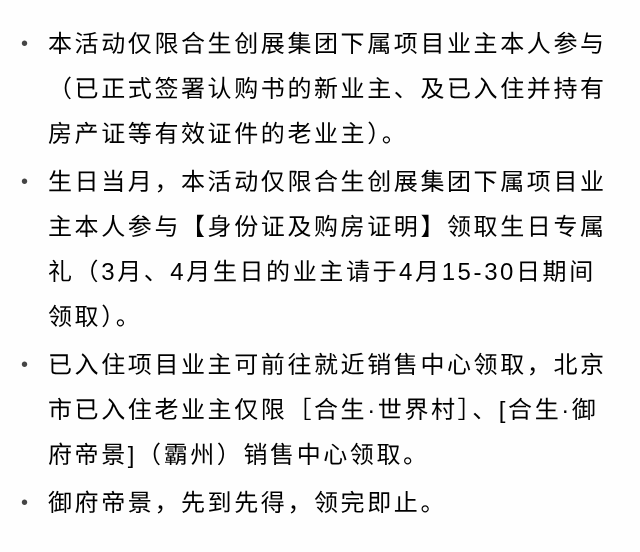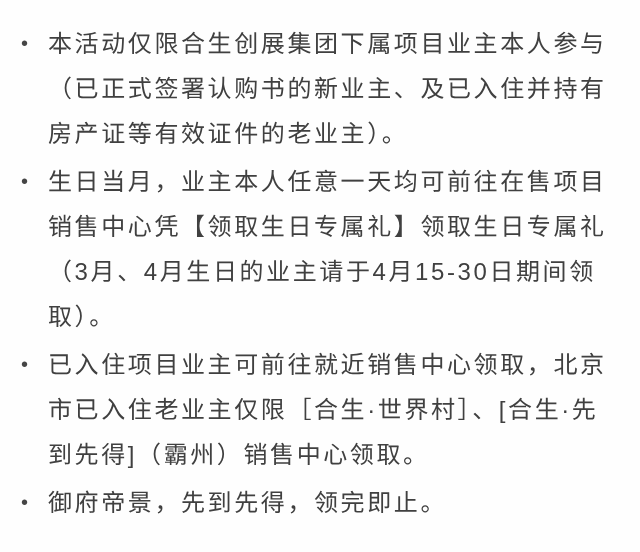--- a/index.html
+++ b/index.html
@@ -34,44 +34,44 @@
     font-size: 20px;
     line-height: 45px;
     color: #454545;
   }
   .rule-text {
     margin: 0;
     width: 572px;
     font-size: 24px;
     line-height: 45px;
     letter-spacing: 2.6px;
-    color: #404040;
+    color: #000000;
     text-align: left;
     overflow-wrap: break-word;
   }
 </style>
 </head>
 <body>
 
 <div class="page">
   <ul class="rules-list">
 
     <li class="rule-item">
       <span class="bullet">•</span>
       <p class="rule-text">本活动仅限合生创展集团下属项目业主本人参与（已正式签署认购书的新业主、及已入住并持有房产证等有效证件的老业主）。</p>
     </li>
 
     <li class="rule-item">
       <span class="bullet">•</span>
-      <p class="rule-text">生日当月，业主本人任意一天均可前往在售项目销售中心凭【领取生日专属礼】领取生日专属礼（3月、4月生日的业主请于4月15-30日期间领取）。</p>
+      <p class="rule-text">生日当月，本活动仅限合生创展集团下属项目业主本人参与【身份证及购房证明】领取生日专属礼（3月、4月生日的业主请于4月15-30日期间领取）。</p>
     </li>
 
     <li class="rule-item">
       <span class="bullet">•</span>
-      <p class="rule-text">已入住项目业主可前往就近销售中心领取，北京市已入住老业主仅限［合生·世界村］、[合生·先到先得]（霸州）销售中心领取。</p>
+      <p class="rule-text">已入住项目业主可前往就近销售中心领取，北京市已入住老业主仅限［合生·世界村］、[合生·御府帝景]（霸州）销售中心领取。</p>
     </li>
 
     <li class="rule-item">
       <span class="bullet">•</span>
       <p class="rule-text">御府帝景，先到先得，领完即止。</p>
     </li>
 
   </ul>
 </div>
 

